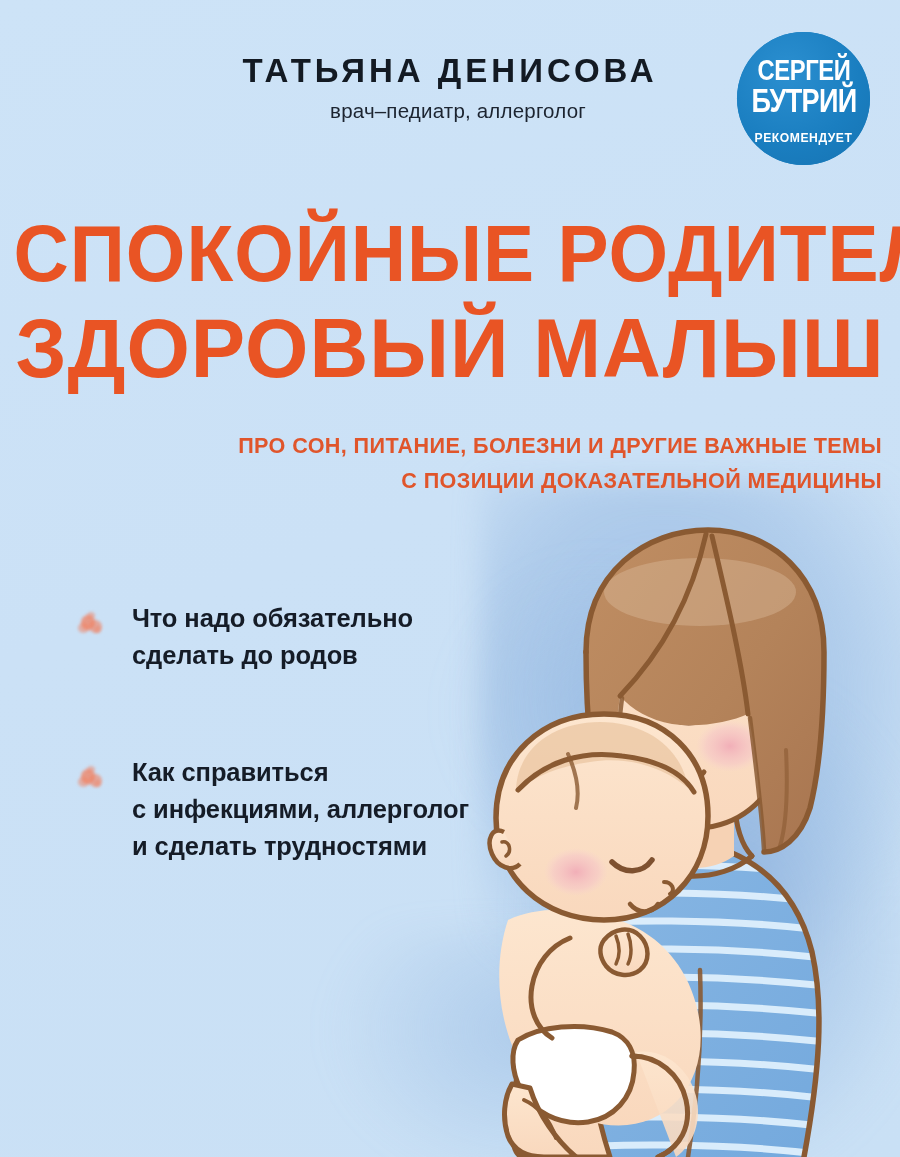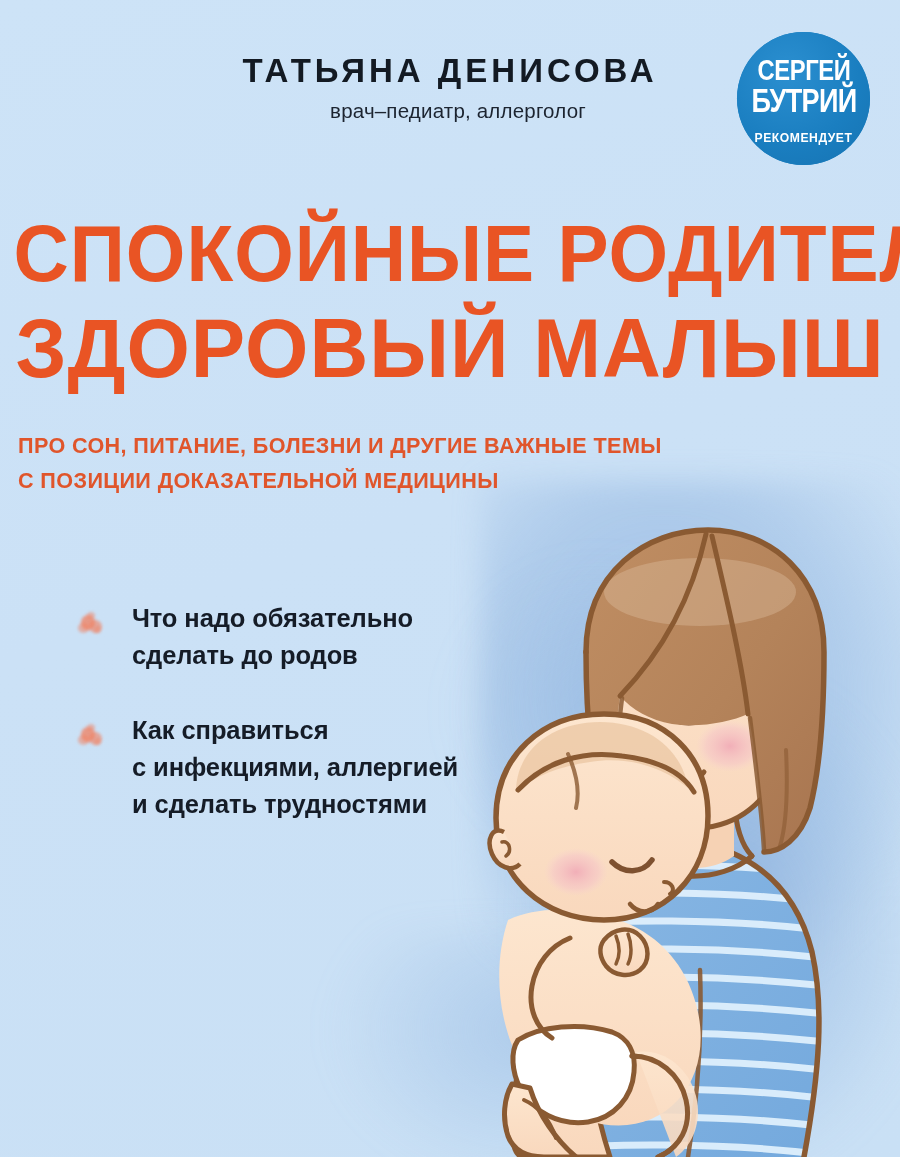--- a/index.html
+++ b/index.html
@@ -96,21 +96,21 @@
     line-height:95px;
     letter-spacing:1px;
     transform:scaleX(.97);
     white-space:nowrap;
   }
   .title-line.l1{font-size:79px;}
   .title-line.l2{font-size:84px;}
 
   
   .subtitle{
-    position:absolute;left:0;top:428px;width:900px;text-align:left;
+    position:absolute;left:0;top:428px;width:900px;text-align:right;
     color:#e0552b;
     font-family:"Liberation Sans", sans-serif;
   }
   .subtitle-line{
     font-weight:bold;font-size:22.5px;line-height:35px;letter-spacing:.4px;
     transform:scaleX(.96);white-space:nowrap;
   }
 
   
   .bullets{position:absolute;left:76px;top:600px;width:440px;}
@@ -127,21 +127,21 @@
   .bullet .dot i:nth-child(3){left:2px;top:12px;width:11px;height:10px;opacity:.55;}
   .bullet .dot i:nth-child(4){left:11px;top:1px;width:8px;height:7px;opacity:.5;}
   .bullet .dot i:nth-child(5){left:18px;top:15px;width:7px;height:7px;opacity:.45;}
   .bullet .txt{
     margin-left:56px;
     font-size:25.5px;line-height:37px;
     color:#151c27;font-weight:bold;
     letter-spacing:-.1px;
     font-family:"Liberation Sans", sans-serif;
   }
-  .bullet.b1{margin-bottom:38px;}
+  .bullet.b1{margin-bottom:80px;}
   .bullet.b2{margin-bottom:50px;}
 
   
   .illo{position:absolute;left:400px;top:500px;width:500px;height:657px;}
   .illo svg{display:block;width:500px;height:657px;}
 </style>
 </head>
 <body>
 
 <div class="cover">
@@ -193,21 +193,21 @@
     <div class="bullet b2">
       <span class="dot">
           <i></i>
           <i></i>
           <i></i>
           <i></i>
           <i></i>
         </span>
       <div class="txt">
         <div>Как справиться</div>
-        <div>с инфекциями, аллергией</div>
+        <div>с инфекциями, аллерголог</div>
         <div>и сделать трудностями</div>
       </div>
     </div>
 
 
   </div>
 
   <div class="illo">
     <svg viewBox="0 0 500 657" xmlns="http://www.w3.org/2000/svg">
       <defs>

